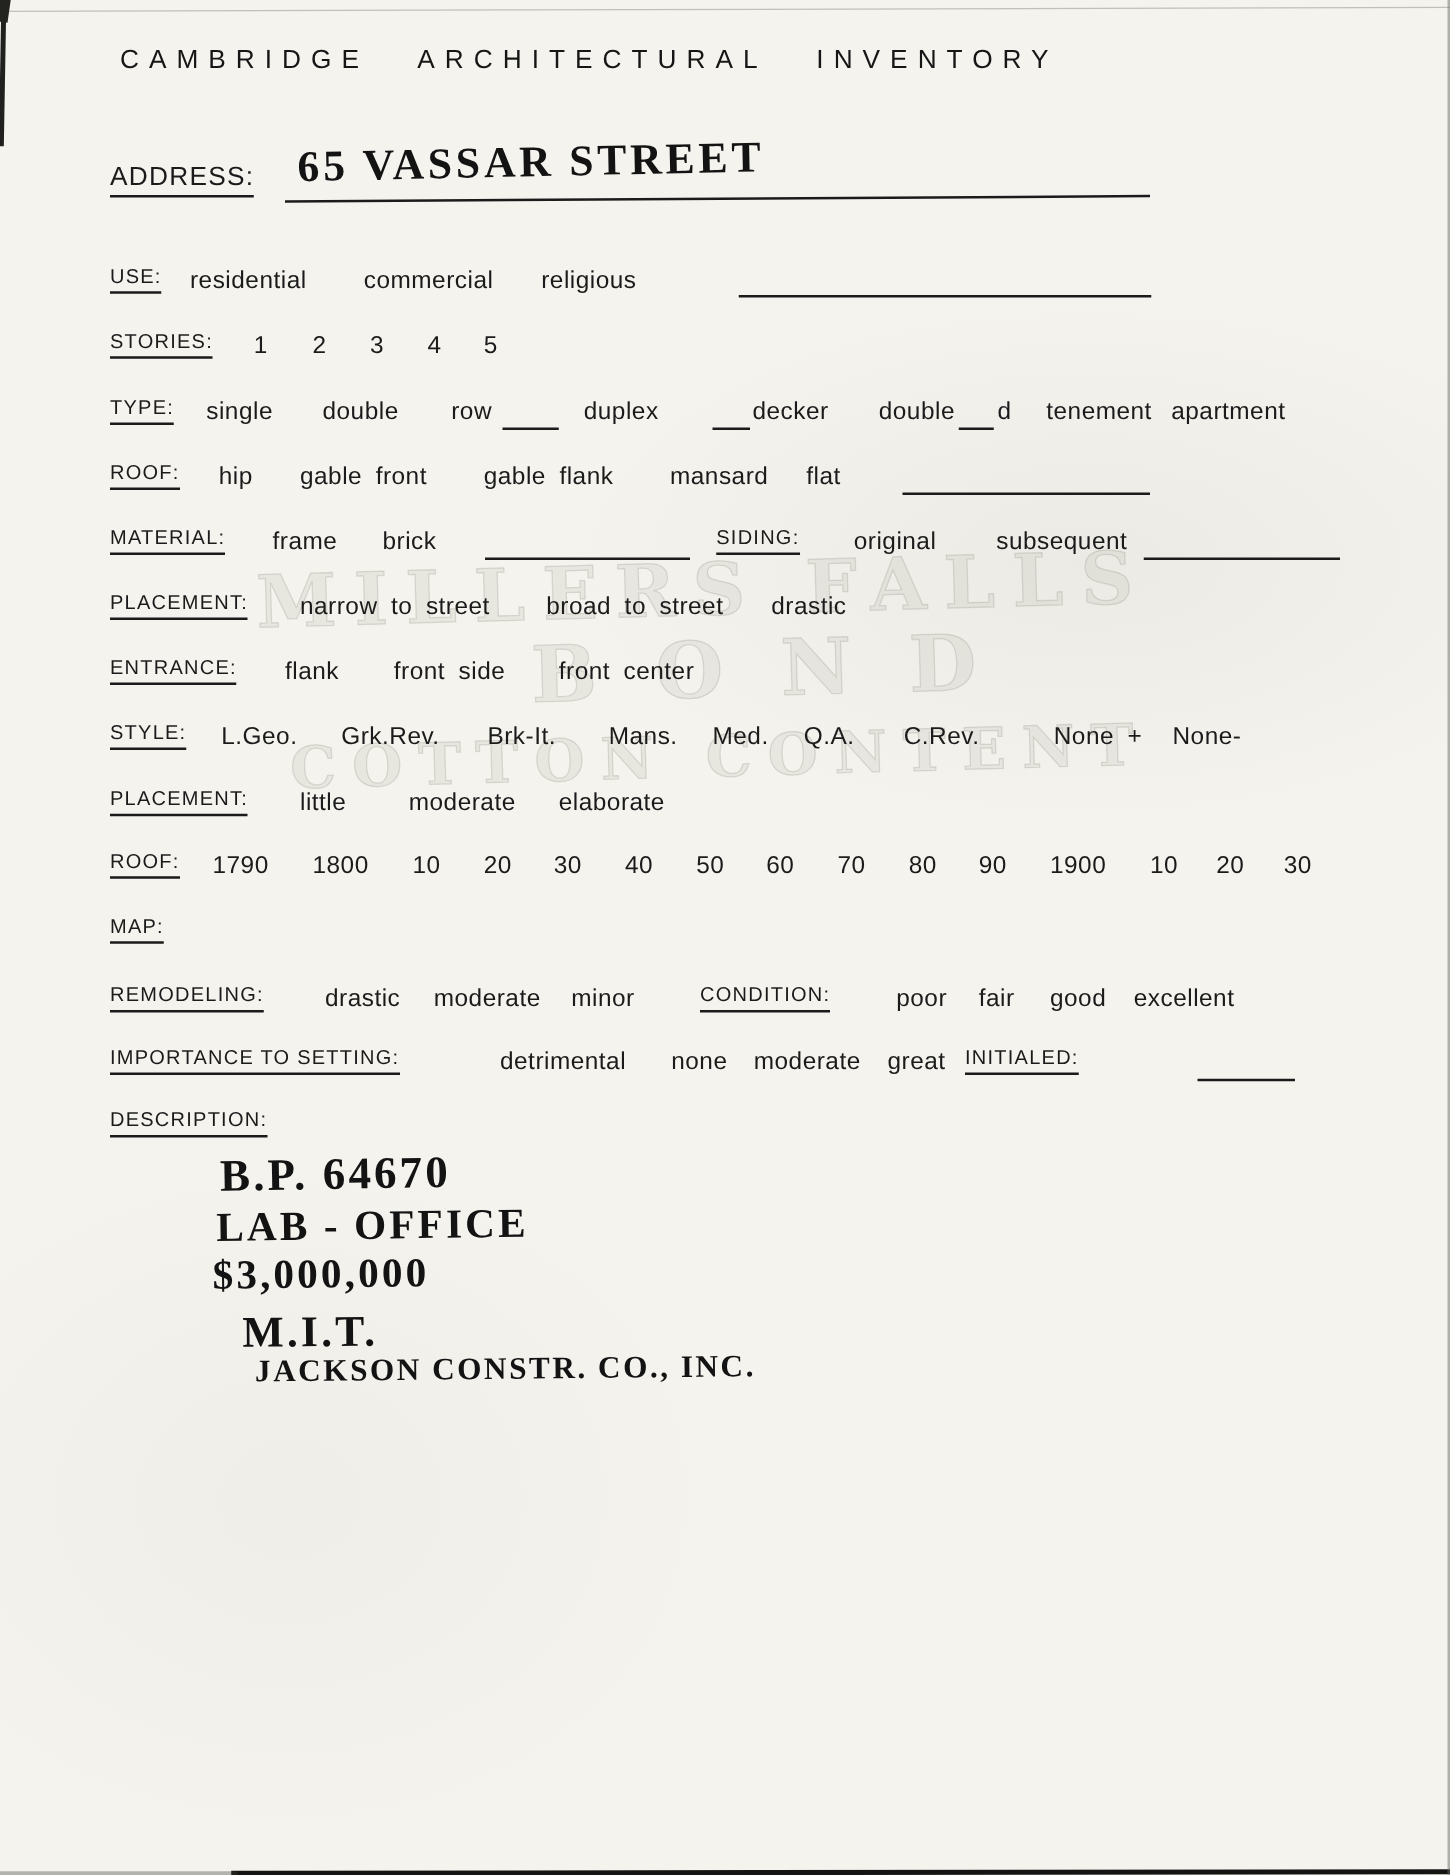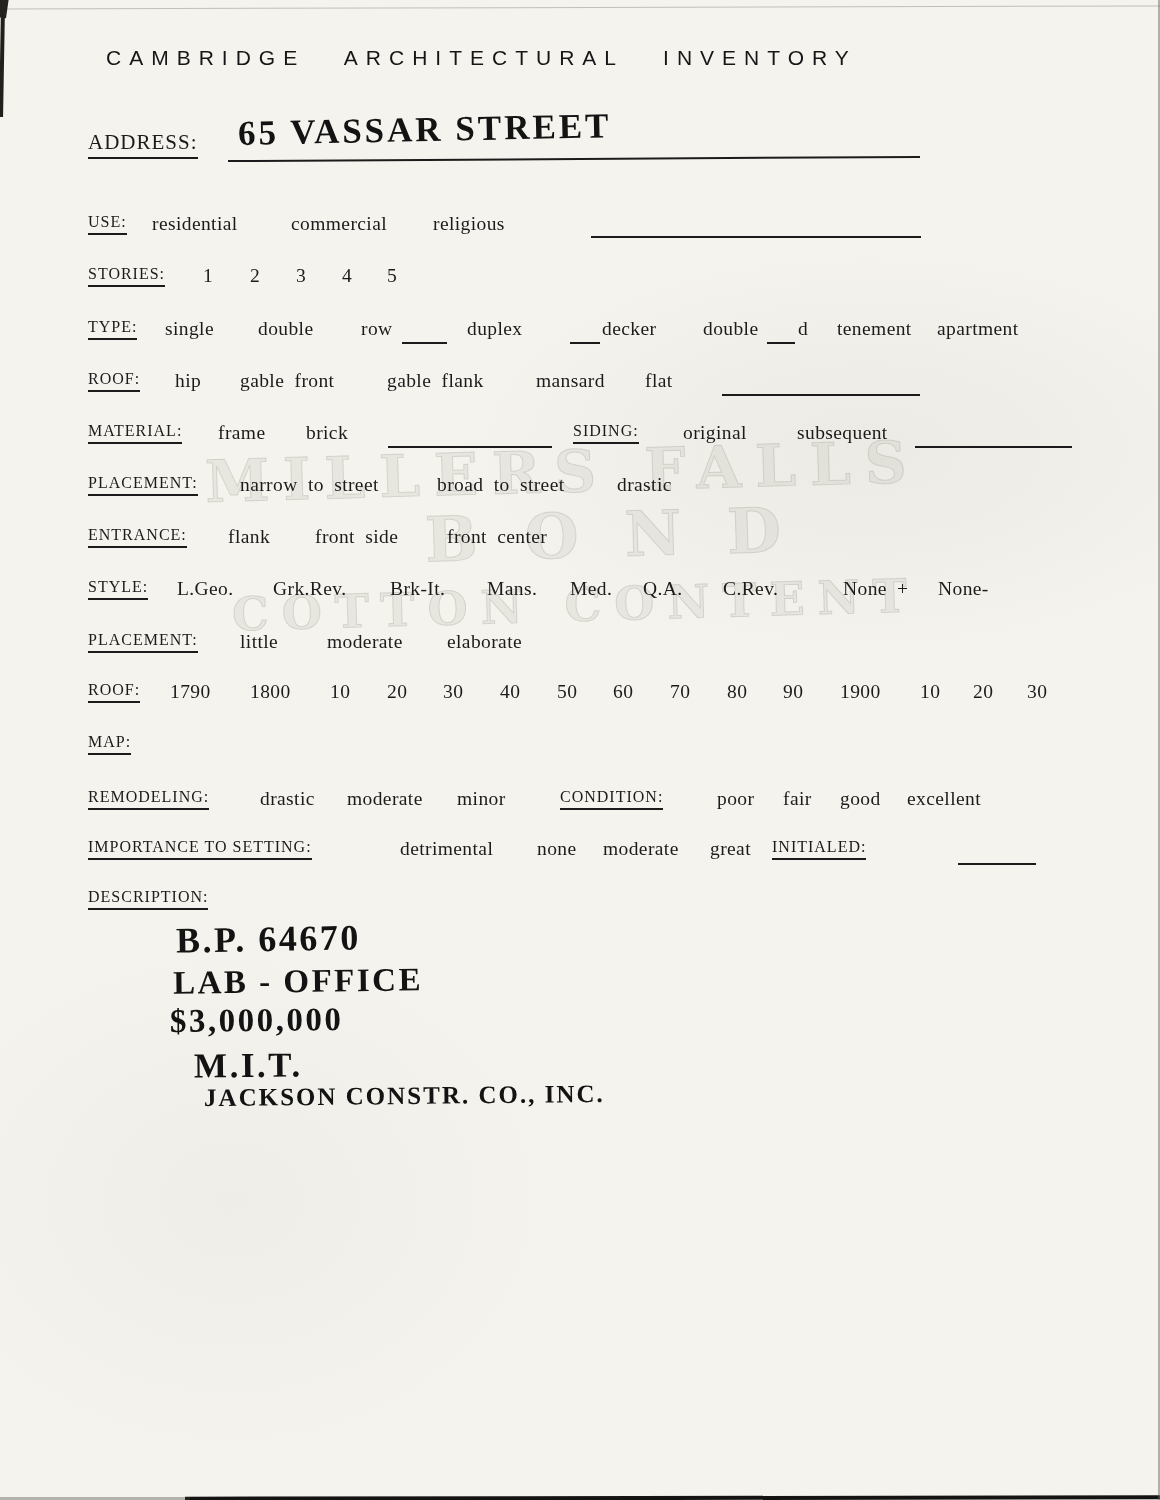--- a/index.html
+++ b/index.html
@@ -32,27 +32,27 @@
     -webkit-text-stroke:1px rgba(156,154,142,0.30);
     transform:rotate(-1.6deg);
     white-space:nowrap;
     user-select:none;
   }
   .wm1{left:205px;top:438px;font-size:58px;letter-spacing:14px;}
   .wm2{left:425px;top:498px;font-size:62px;letter-spacing:46px;}
   .wm3{left:232px;top:578px;font-size:46px;letter-spacing:13px;}
 
   .title{
-    position:absolute;left:88px;top:28px;margin:18px;
+    position:absolute;left:88px;top:28px;margin:8px;
     font-size:21px;font-weight:500;
     letter-spacing:8px;word-spacing:26px;
     color:#161616;
   }
 
-  .row{position:absolute;left:0;width:100%;height:34px;font-family:Liberation Serif, serif;}
+  .row{position:absolute;left:0;width:100%;height:34px;}
   .lbl{
     position:absolute;
     font-size:16px;font-weight:500;letter-spacing:1px;
     padding-bottom:2px;border-bottom:2px solid #1b1b1b;
     white-space:nowrap;
   }
   .opt{position:absolute;font-size:19.5px;letter-spacing:0.4px;word-spacing:5px;white-space:nowrap;}
   .wline{position:absolute;height:2px;background:#1b1b1b;}
 
   .hand{

